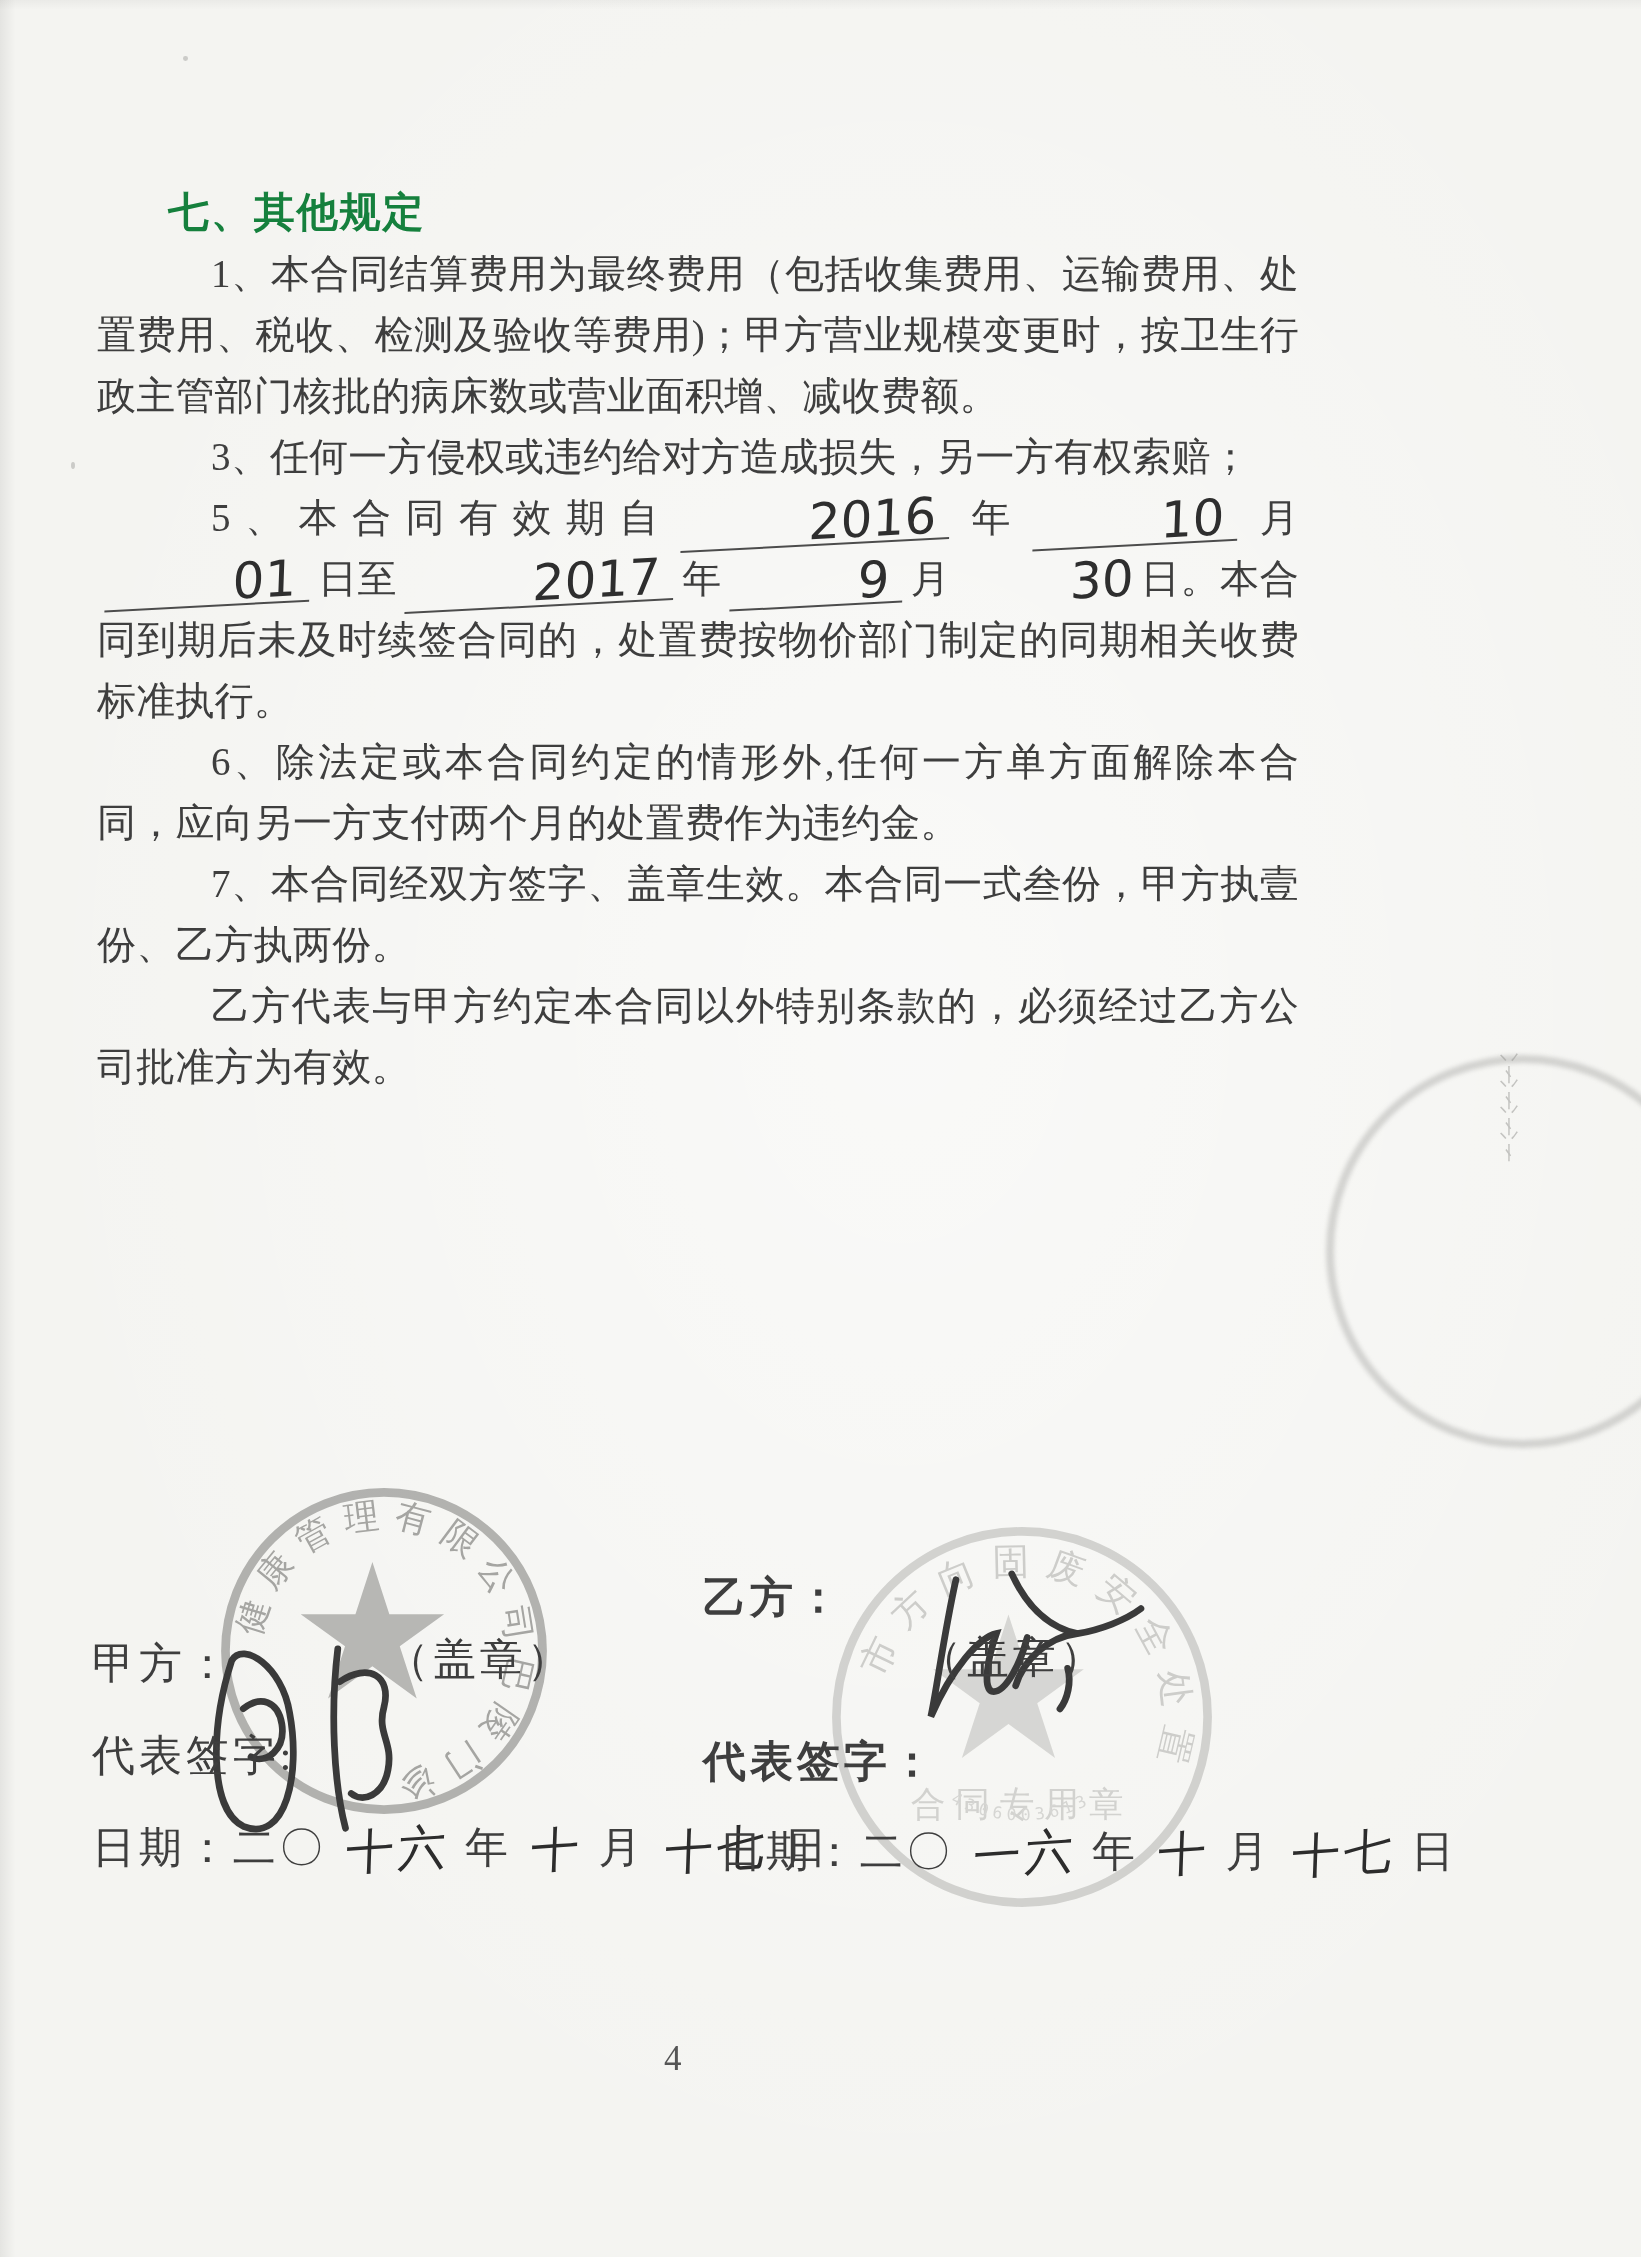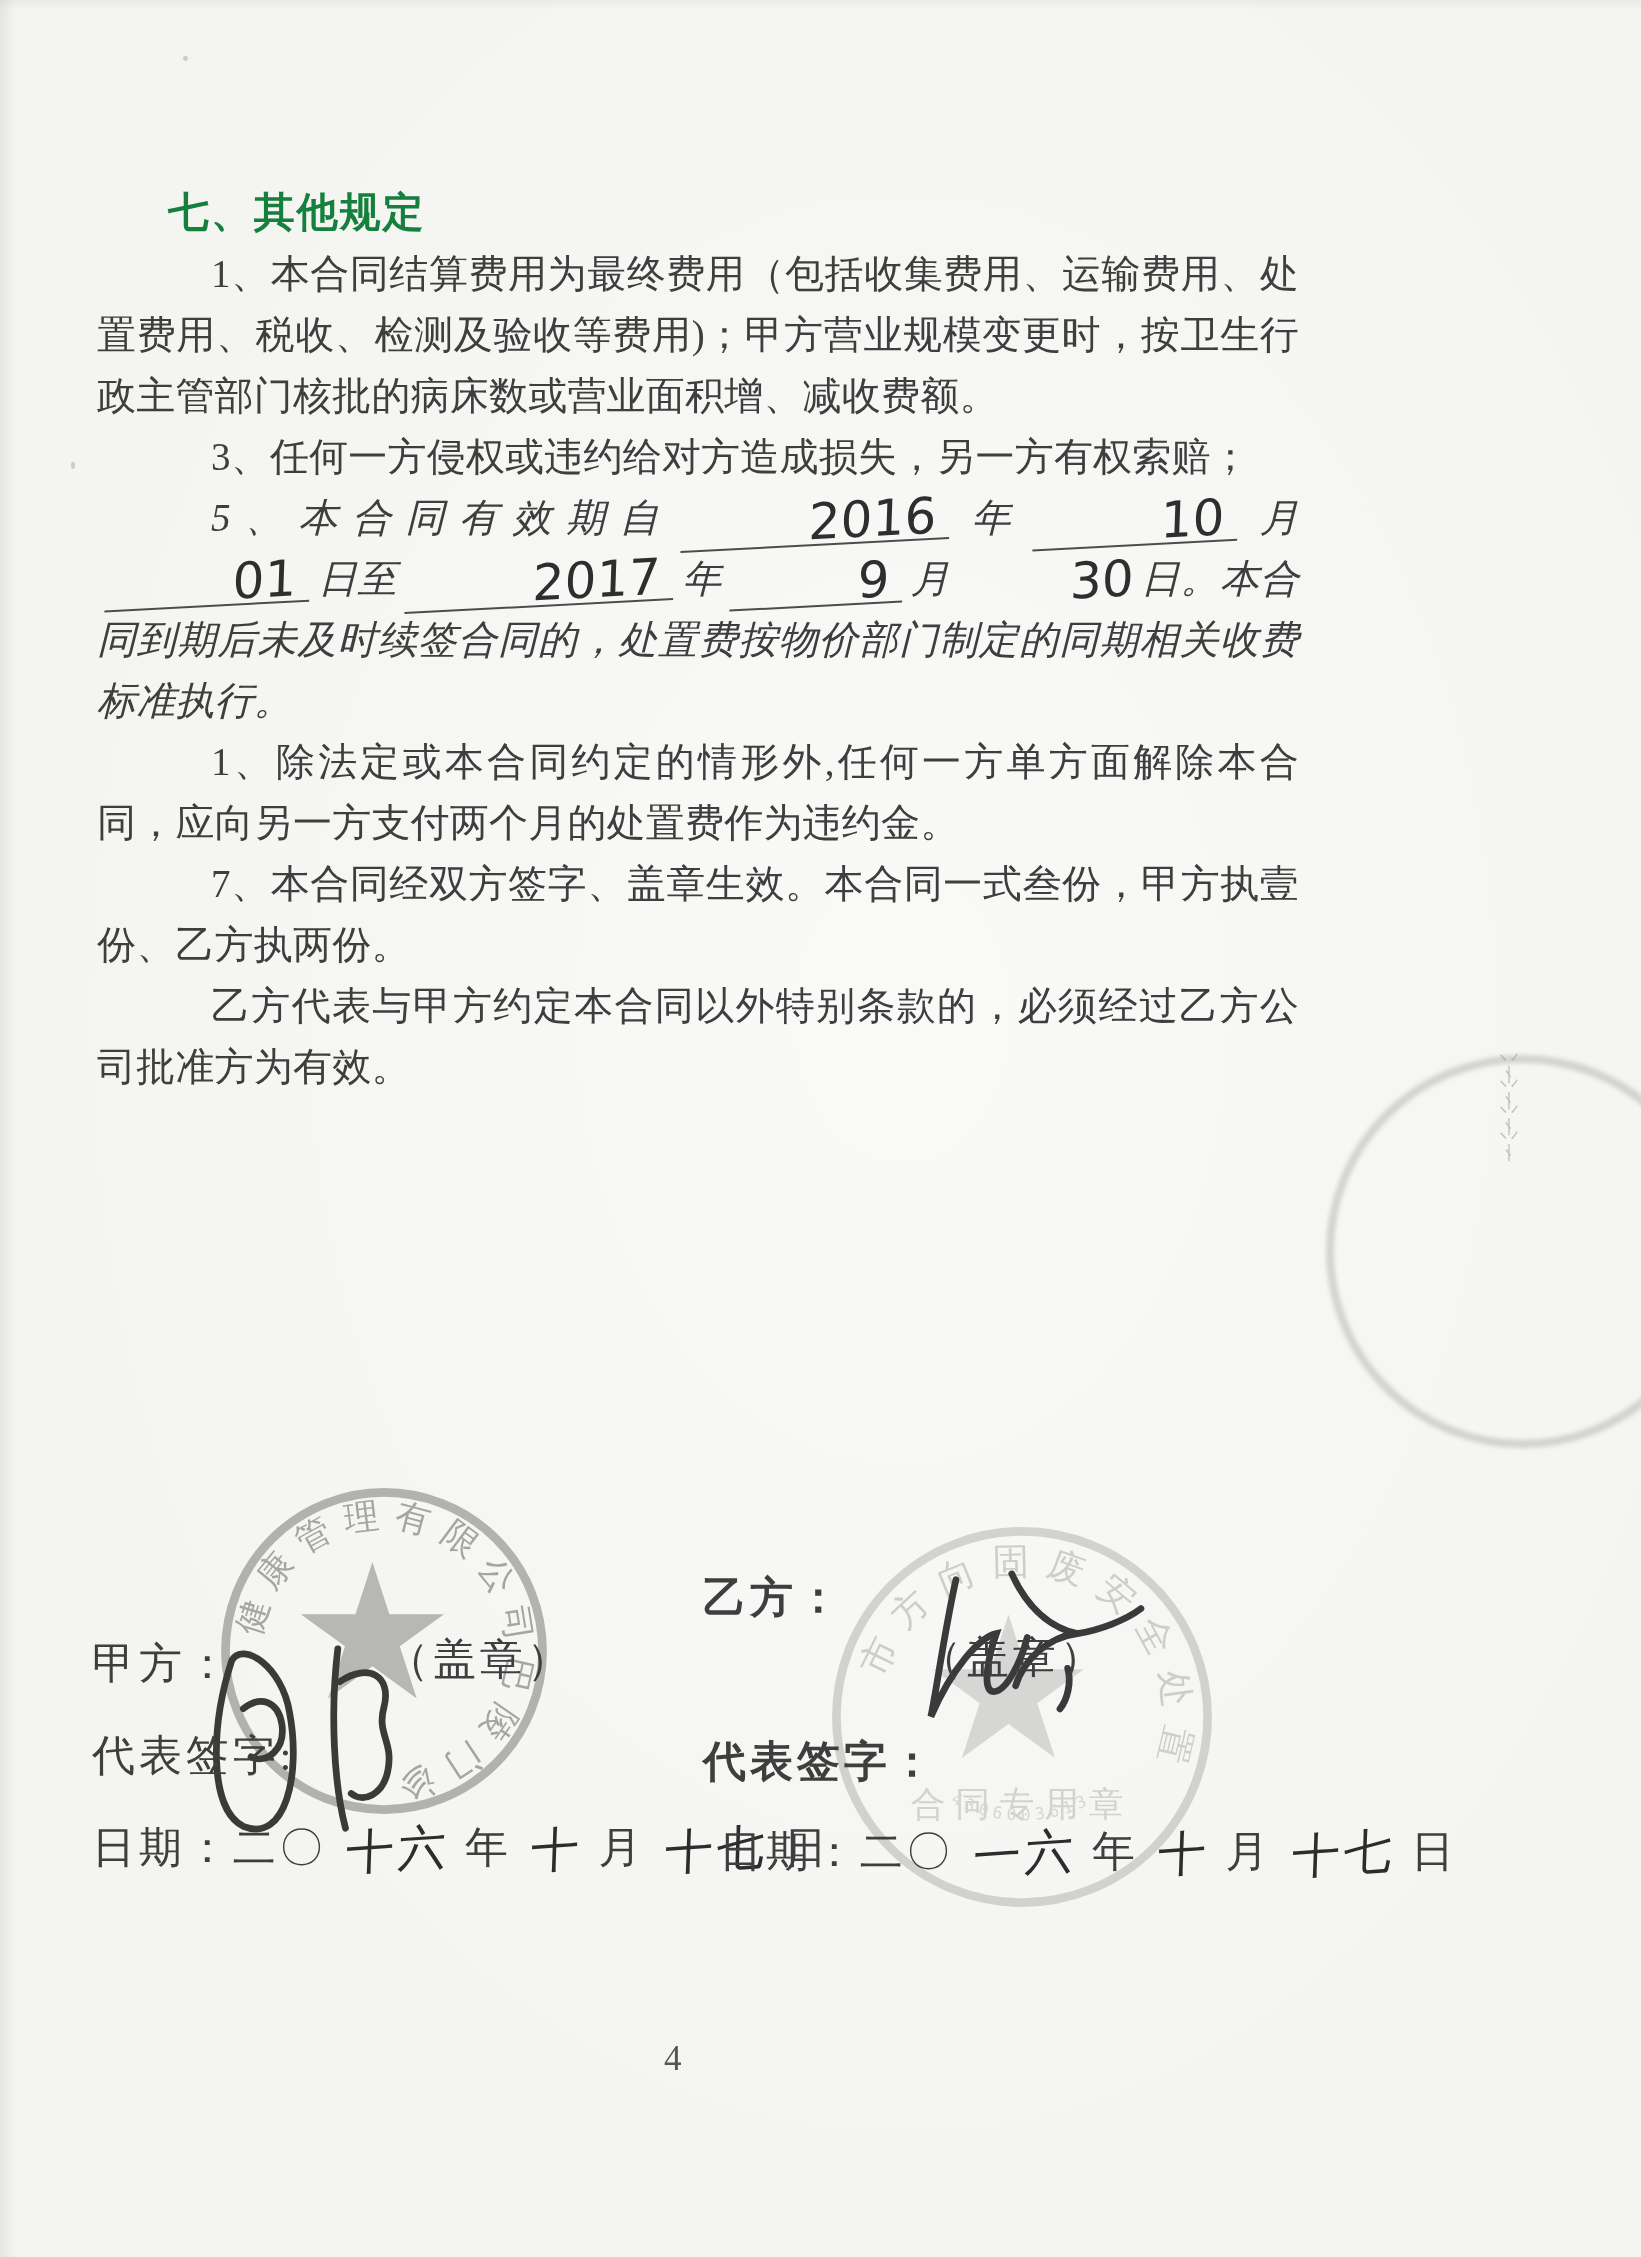--- a/index.html
+++ b/index.html
@@ -42,21 +42,21 @@
     color:#2e2e2e;
     transform:rotate(-3deg) skewX(-5deg);
     vertical-align:-7.7px;
   }
   .blank{
     border-bottom:2.9px solid #4c4c4c;
     padding:0 13.5px 1.9px 13.5px;margin:0 7.7px;
     min-width:44px;text-align:center;
   }
   .hand{margin:0 5.8px;}
-  .print{white-space:pre-wrap;font-style:italic;}
+  .print{white-space:pre-wrap;}
   
   .sig-label{
     position:absolute;font-size:43px;color:#3e3e3e;letter-spacing:3.9px;margin-top:26px;
   }
   .hand-date{
     display:inline-block;font-family:"DejaVu Sans",sans-serif;
     font-size:48px;color:#2c2c2c;margin:0 15.4px;
     transform:rotate(-4deg) skewX(-6deg);vertical-align:-3.9px;
   }
   .print-date{margin-right:3.9px;}
@@ -83,21 +83,21 @@
 </head>
 <body>
 
 <div class="page">
 
   <div class="text-col">
       <p class="heading">七、其他规定</p>
       <p class="clause">1、本合同结算费用为最终费用（包括收集费用、运输费用、处置费用、税收、检测及验收等费用)；甲方营业规模变更时，按卫生行政主管部门核批的病床数或营业面积增、减收费额。</p>
       <p class="clause">3、任何一方侵权或违约给对方造成损失，另一方有权索赔；</p>
       <p class="clause"><span class="print">5、本合同有效期自</span><span class="blank">2016</span><span class="print">年</span><span class="blank">10</span><span class="print">月</span><span class="blank">01</span><span class="print">日至</span><span class="blank">2017</span><span class="print">年</span><span class="blank">9</span><span class="print">月</span><span class="hand">30</span><span class="print">日。本合同到期后未及时续签合同的，处置费按物价部门制定的同期相关收费标准执行。</span></p>
-      <p class="clause">1、除法定或本合同约定的情形外,任何一方单方面解除本合同，应向另一方支付两个月的处置费作为违约金。</p>
+      <p class="clause">6、除法定或本合同约定的情形外,任何一方单方面解除本合同，应向另一方支付两个月的处置费作为违约金。</p>
       <p class="clause">7、本合同经双方签字、盖章生效。本合同一式叁份，甲方执壹份、乙方执两份。</p>
       <p class="clause">乙方代表与甲方约定本合同以外特别条款的，必须经过乙方公司批准方为有效。</p>
     </div>
 
   <svg class="seal" style="left:210px;top:1477px;opacity:.78;" width="348" height="348" viewBox="0 0 360 360">
     <circle cx="180" cy="180" r="164" fill="none" stroke="#9f9f9c" stroke-width="9"></circle>
     <polygon transform="translate(168,166) scale(0.78)" fill="#a6a6a3" points="0,-100 22.5,-30.9 95.1,-30.9 36.3,11.8 58.8,80.9 0,38.2 -58.8,80.9 -36.3,11.8 -95.1,-30.9 -22.5,-30.9"></polygon>
     <defs>
       <path id="ringA" d="M52,180 A128,128 0 1 1 308,180 A128,128 0 1 1 52,180" fill="none"></path>
     </defs>

